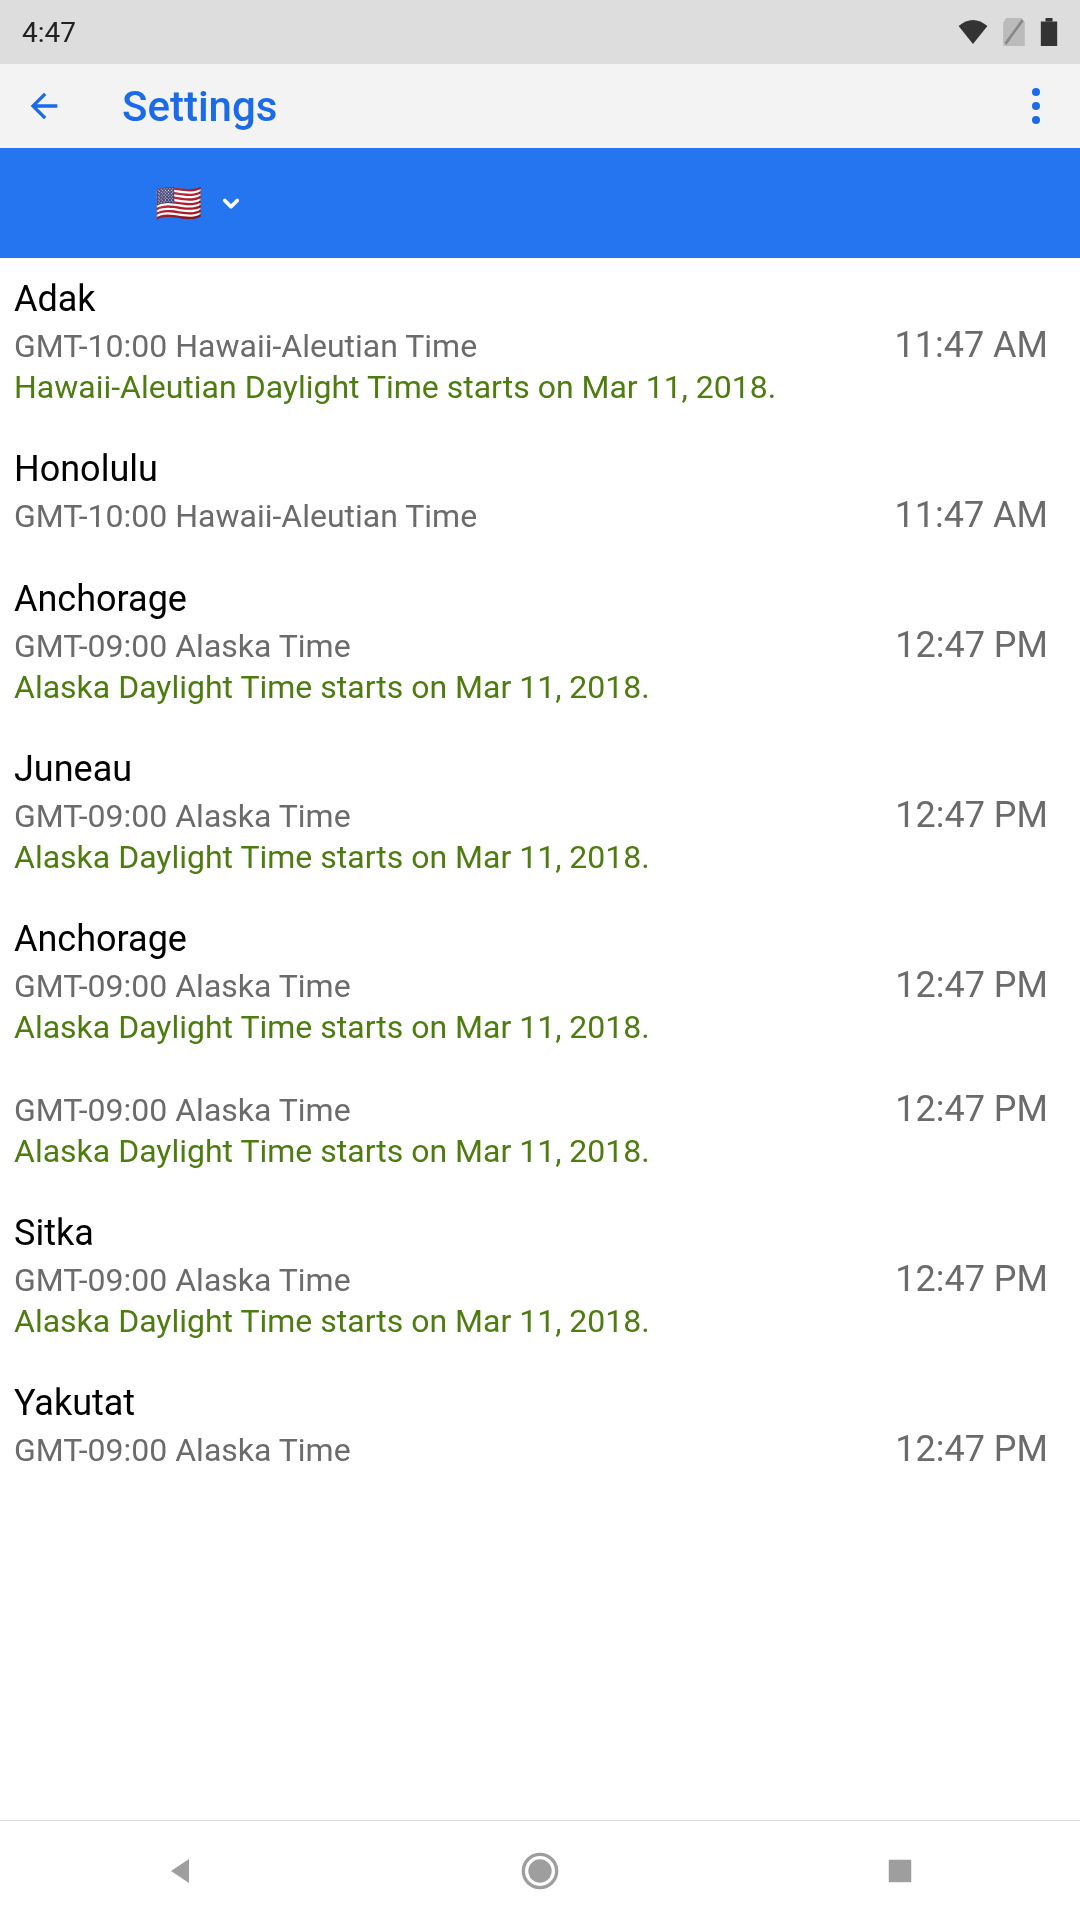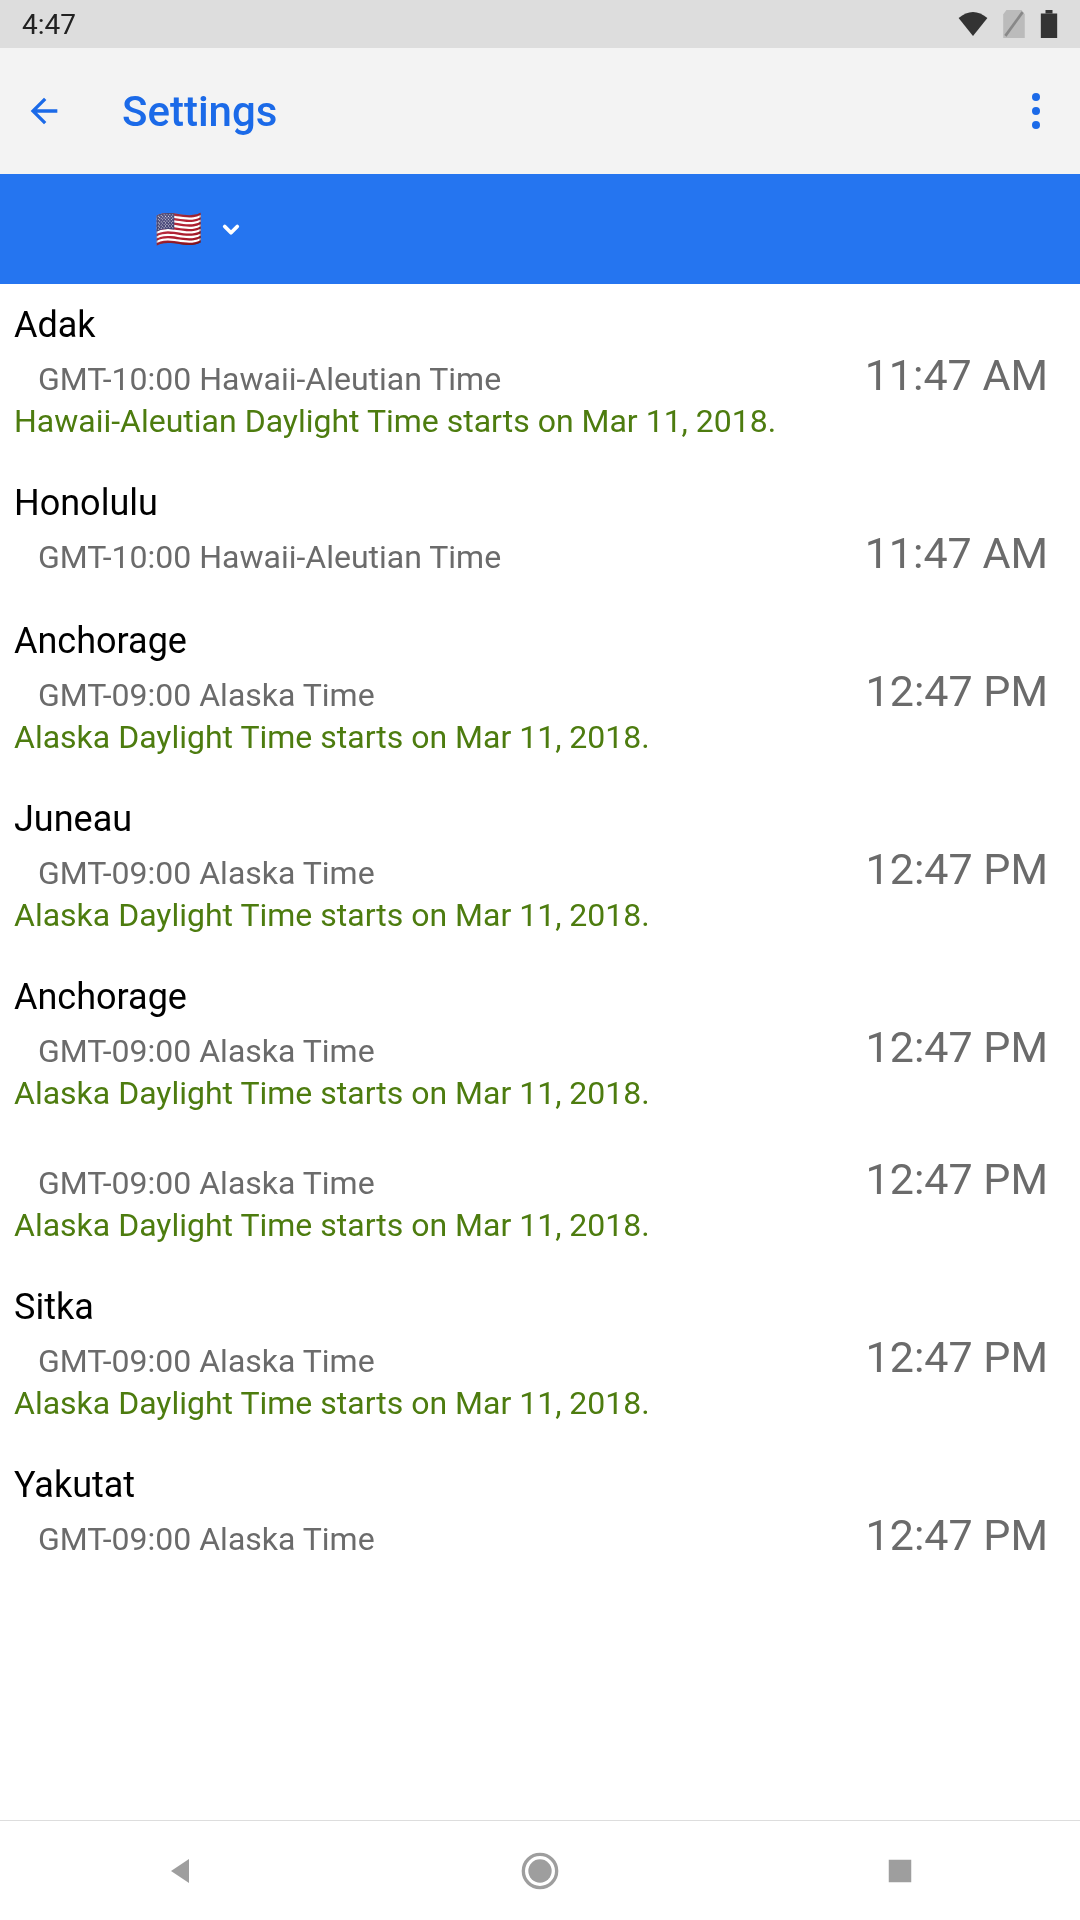--- a/index.html
+++ b/index.html
@@ -9,39 +9,39 @@
     }
     body {
       font-family: Roboto, -apple-system, sans-serif;
       width: 1080px;
       height: 1920px;
       background: #fff;
       overflow: hidden;
       position: relative;
     }
     .status-bar {
-      height: 48px;
+      height: 64px;
       background: #dddddd;
       display: flex;
       justify-content: space-between;
       align-items: center;
       padding: 0 22px;
     }
     .status-time {
       font-size: 28px;
       color: #222;
       font-weight: 400;
     }
     .status-icons {
       display: flex;
       align-items: center;
       gap: 14px;
     }
     .app-bar {
-      height: 126px;
+      height: 84px;
       background: #f3f3f3;
       display: flex;
       align-items: center;
       padding: 0 22px;
     }
     .back-arrow {
       width: 44px;
       height: 44px;
       display: flex;
       align-items: center;
@@ -103,24 +103,23 @@
       margin-bottom: 4px;
     }
     .tz-row {
       display: flex;
       justify-content: space-between;
       align-items: baseline;
     }
     .tz-offset {
       font-size: 32px;
       color: #6b6b6b;
-      margin-left: 24px;
     }
     .tz-current {
-      font-size: 43px;
+      font-size: 36px;
       color: #6b6b6b;
     }
     .tz-dst {
       font-size: 32px;
       color: #4d7c0f;
       margin-top: 2px;
     }
     .nav-bar {
       position: absolute;
       bottom: 0;

